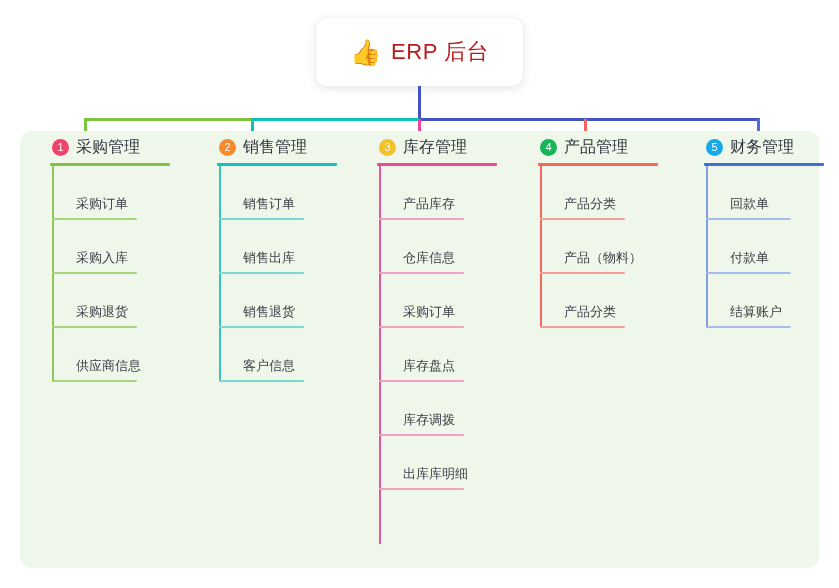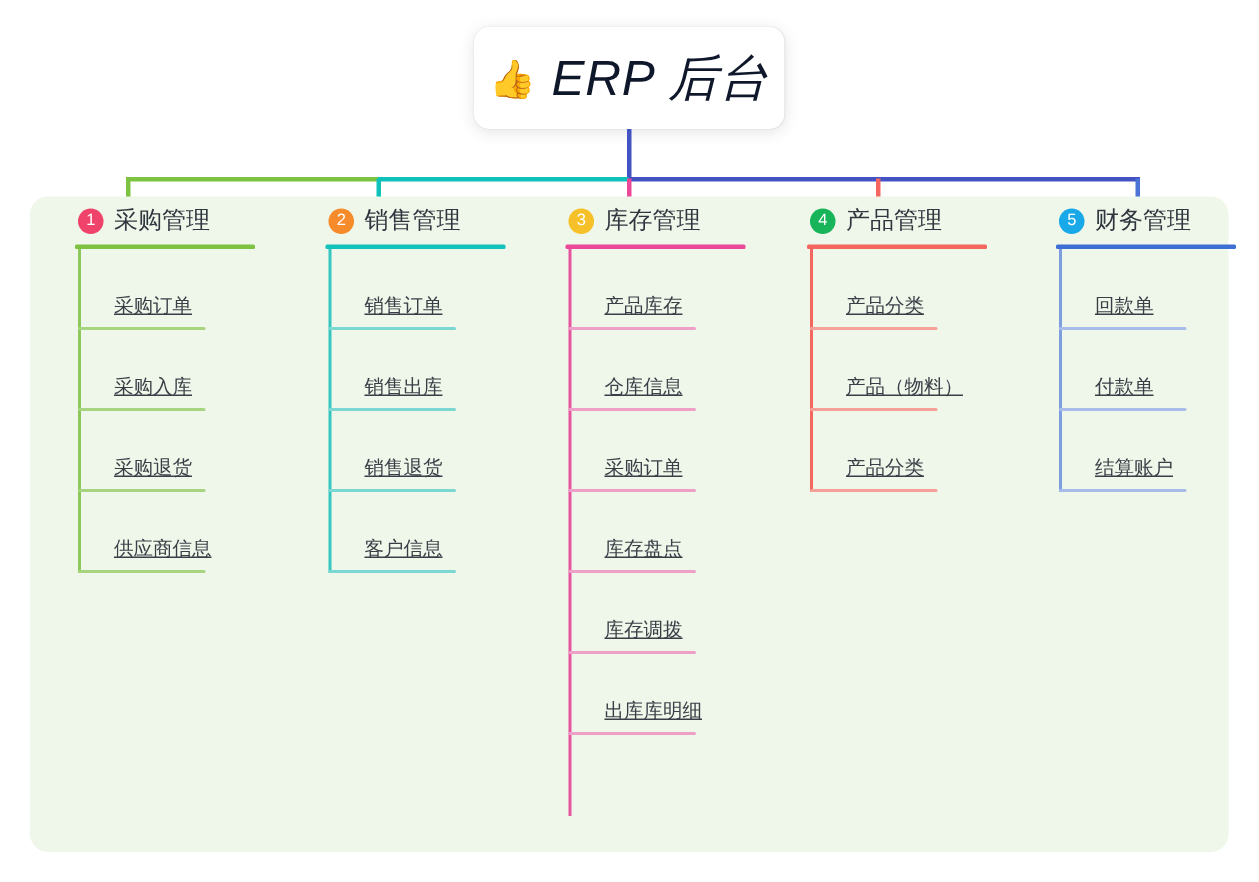--- a/index.html
+++ b/index.html
@@ -35,25 +35,24 @@
     justify-content: center;
     gap: 10px;
     box-sizing: border-box;
   }
   .root-emoji {
     font-size: 25px;
     line-height: 1;
     font-family: "DejaVu Sans", sans-serif;
   }
   .root-title {
-    font-size: 33px;
-    color: #0f172a;
+    font-size: 22px;
+    color: #b91c1c;
     letter-spacing: 0.5px;
     white-space: nowrap;
-    font-style: italic;
   }
 
   
   .connectors {
     position: absolute;
     left: 0;
     top: 0;
     width: 839px;
     height: 588px;
     pointer-events: none;
@@ -123,21 +122,20 @@
     height: 54px;
     box-sizing: border-box;
   }
   .leaf-label {
     position: absolute;
     left: 24px;
     bottom: 7px;
     font-size: 13px;
     color: #3a3f47;
     white-space: nowrap;
-    text-decoration: underline;
   }
   .leaf-rule {
     position: absolute;
     left: 0;
     bottom: 0;
     height: 2px;
     width: 85px;
     border-radius: 1px;
   }
 </style>

